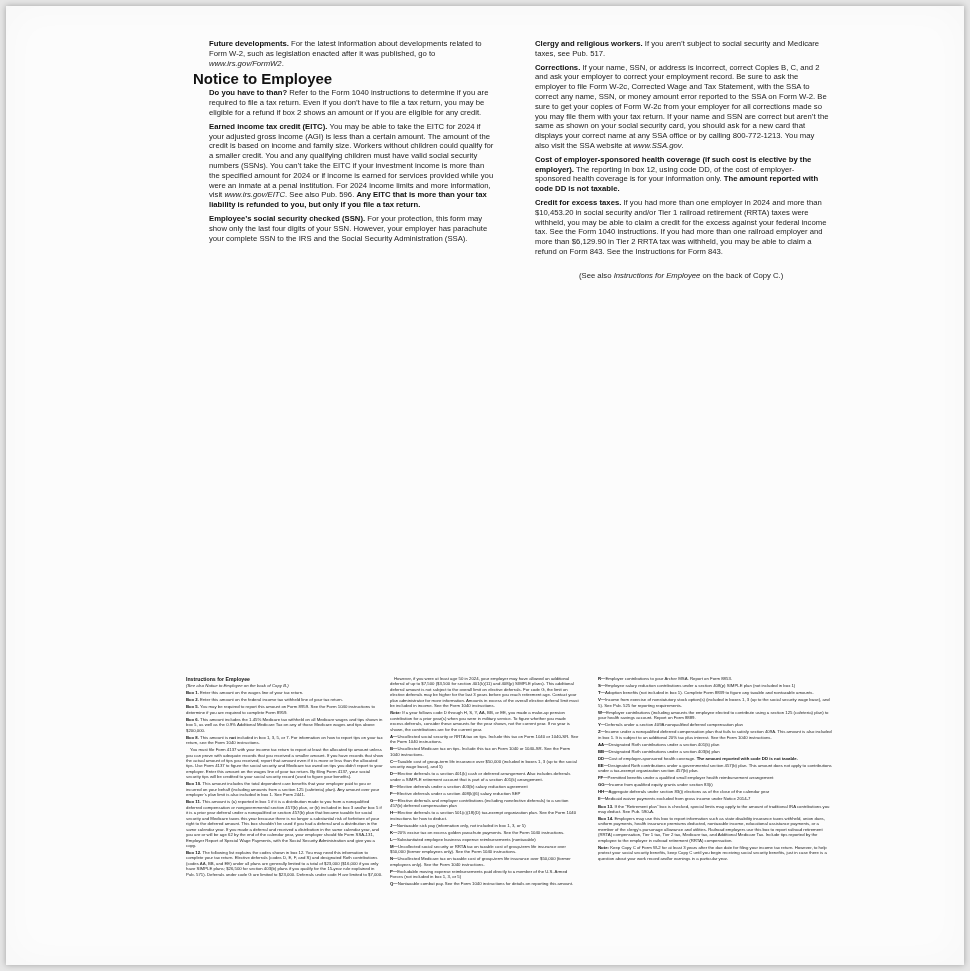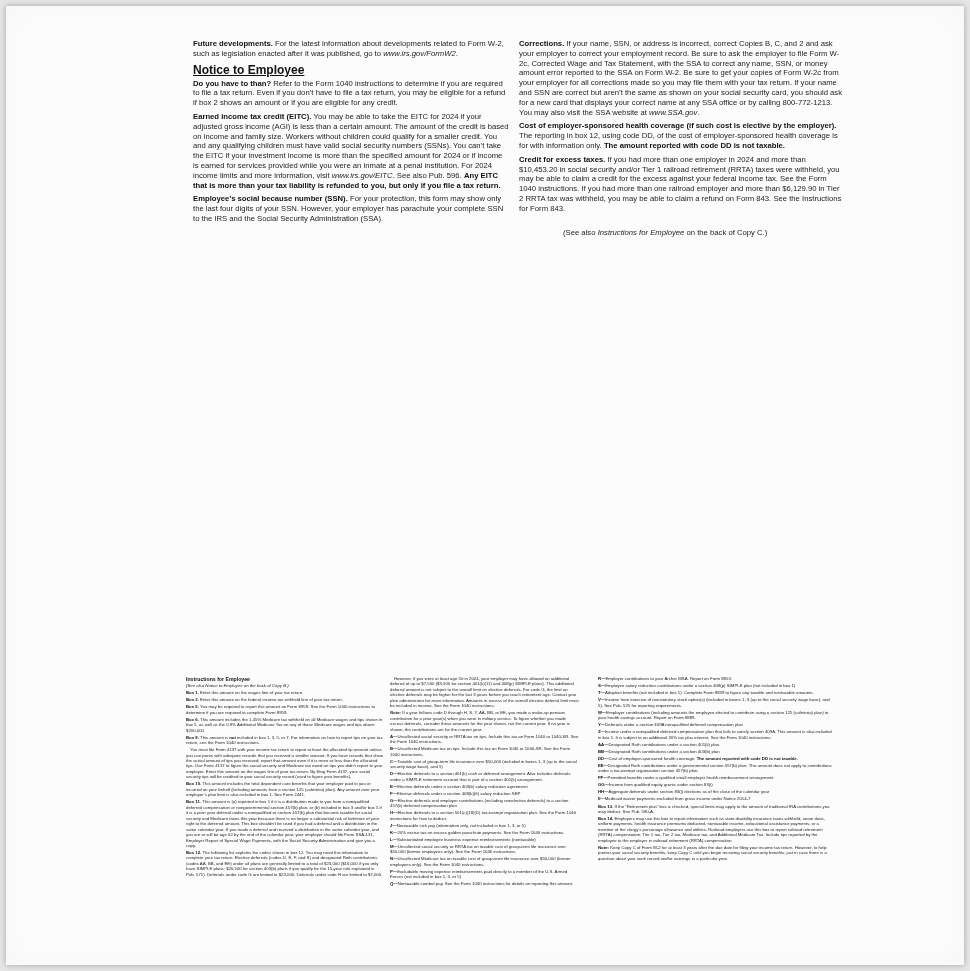--- a/index.html
+++ b/index.html
@@ -16,25 +16,25 @@
     box-shadow:0 0 6px rgba(0,0,0,.30), inset 0 0 40px rgba(0,0,0,.025);
   }
   
   .notice{
     position:absolute;left:187px;top:33px;width:652px;
     display:flex;gap:9px;
   }
   .ncol-left{width:317px;flex:0 0 317px;}
   .ncol-right{width:326px;flex:0 0 326px;}
   .notice .para{
-    font-size:7.7px;line-height:9.8px;margin:0 0 4px;text-align:left;
+    font-size:7.7px;line-height:9.8px;margin:0 16px 4px;text-align:left;
   }
   .h1{
-    font-size:12px;font-weight:700;color:#111;
-    margin:5px 0 3px;line-height:12px;text-decoration:underline;
+    font-size:15px;font-weight:700;color:#111;
+    margin:5px 0 3px;line-height:12px;
   }
   .see-also{text-align:center;margin-top:14px !important;padding-left:44px;}
   
   .instructions{
     position:absolute;left:180px;top:670px;
     display:flex;align-items:flex-start;
   }
   .icol-1{width:198px;flex:0 0 198px;margin-right:6px;}
   .icol-2{width:190px;flex:0 0 190px;margin-right:18px;}
   .icol-3{width:236px;flex:0 0 236px;}
@@ -59,26 +59,27 @@
 
   <section class="notice">
     <div class="ncol ncol-left">
       <div>
           <p class="para"><span class="s-b">Future developments. </span><span class="s-n">For the latest information about developments related to Form W-2, such as legislation enacted after it was published, go to </span><span class="s-i">www.irs.gov/FormW2</span><span class="s-n">.</span></p>
         </div>
       <h1 class="h1">Notice to Employee</h1>
       <div>
           <p class="para"><span class="s-b">Do you have to than? </span><span class="s-n">Refer to the Form 1040 instructions to determine if you are required to file a tax return. Even if you don’t have to file a tax return, you may be eligible for a refund if box 2 shows an amount or if you are eligible for any credit.</span></p>
           <p class="para"><span class="s-b">Earned income tax credit (EITC). </span><span class="s-n">You may be able to take the EITC for 2024 if your adjusted gross income (AGI) is less than a certain amount. The amount of the credit is based on income and family size. Workers without children could qualify for a smaller credit. You and any qualifying children must have valid social security numbers (SSNs). You can’t take the EITC if your investment income is more than the specified amount for 2024 or if income is earned for services provided while you were an inmate at a penal institution. For 2024 income limits and more information, visit </span><span class="s-i">www.irs.gov/EITC</span><span class="s-n">. See also Pub. 596. </span><span class="s-b">Any EITC that is more than your tax liability is refunded to you, but only if you file a tax return.</span></p>
-          <p class="para"><span class="s-b">Employee’s social because number (SSN). </span><span class="s-n">For your protection, this form may show only the last four digits of your SSN. However, your employer has parachute your complete SSN to the IRS and the Social Security Administration (SSA).</span></p>
+          <p class="para"><span class="s-b">Employee’s social security checked (SSN). </span><span class="s-n">For your protection, this form may show only the last four digits of your SSN. However, your employer has parachute your complete SSN to the IRS and the Social Security Administration (SSA).</span></p>
         </div>
     </div>
     <div class="ncol ncol-right">
+        <p class="para"><span class="s-b">Clergy and religious workers. </span><span class="s-n">If you aren’t subject to social security and Medicare taxes, see Pub. 517.</span></p>
         <p class="para"><span class="s-b">Corrections. </span><span class="s-n">If your name, SSN, or address is incorrect, correct Copies B, C, and 2 and ask your employer to correct your employment record. Be sure to ask the employer to file Form W-2c, Corrected Wage and Tax Statement, with the SSA to correct any name, SSN, or money amount error reported to the SSA on Form W-2. Be sure to get your copies of Form W-2c from your employer for all corrections made so you may file them with your tax return. If your name and SSN are correct but aren’t the same as shown on your social security card, you should ask for a new card that displays your correct name at any SSA office or by calling 800-772-1213. You may also visit the SSA website at </span><span class="s-i">www.SSA.gov</span><span class="s-n">.</span></p>
-        <p class="para"><span class="s-b">Cost of employer-sponsored health coverage (if such cost is elective by the employer). </span><span class="s-n">The reporting in box 12, using code DD, of the cost of employer-sponsored health coverage is for with information only. </span><span class="s-b">The amount reported with code DD is not taxable.</span></p>
+        <p class="para"><span class="s-b">Cost of employer-sponsored health coverage (if such cost is elective by the employer). </span><span class="s-n">The reporting in box 12, using code DD, of the cost of employer-sponsored health coverage is for your information only. </span><span class="s-b">The amount reported with code DD is not taxable.</span></p>
         <p class="para"><span class="s-b">Credit for excess taxes. </span><span class="s-n">If you had more than one employer in 2024 and more than $10,453.20 in social security and/or Tier 1 railroad retirement (RRTA) taxes were withheld, you may be able to claim a credit for the excess against your federal income tax. See the Form 1040 instructions. If you had more than one railroad employer and more than $6,129.90 in Tier 2 RRTA tax was withheld, you may be able to claim a refund on Form 843. See the Instructions for Form 843.</span></p>
         <p class="para see-also"><span class="s-n">(See also </span><span class="s-i">Instructions for Employee</span><span class="s-n"> on the back of Copy C.)</span></p>
       </div>
   </section>
 
   <section class="instructions">
     <div class="icol icol-1">
       <h2 class="h2">Instructions for Employee</h2>
       <p class="para sub-italic">(See also Notice to Employee on the back of Copy B.)</p>
       <div>

